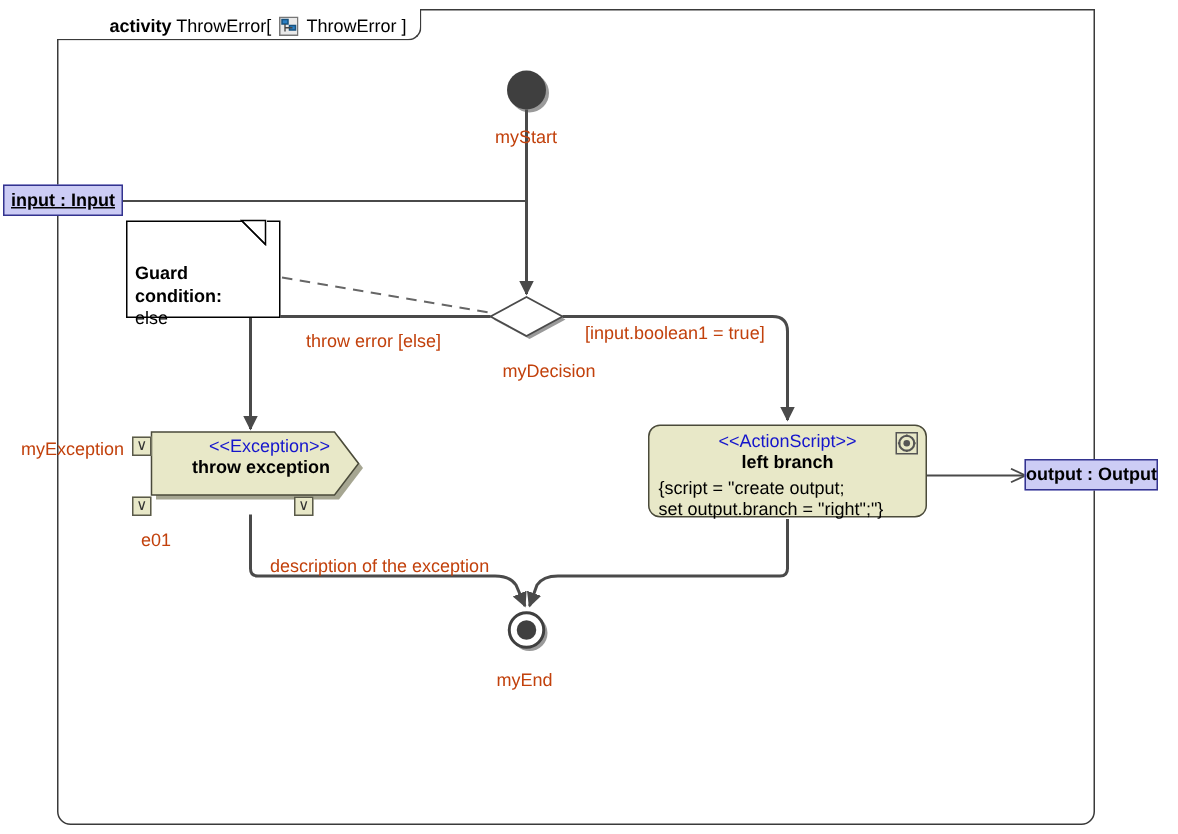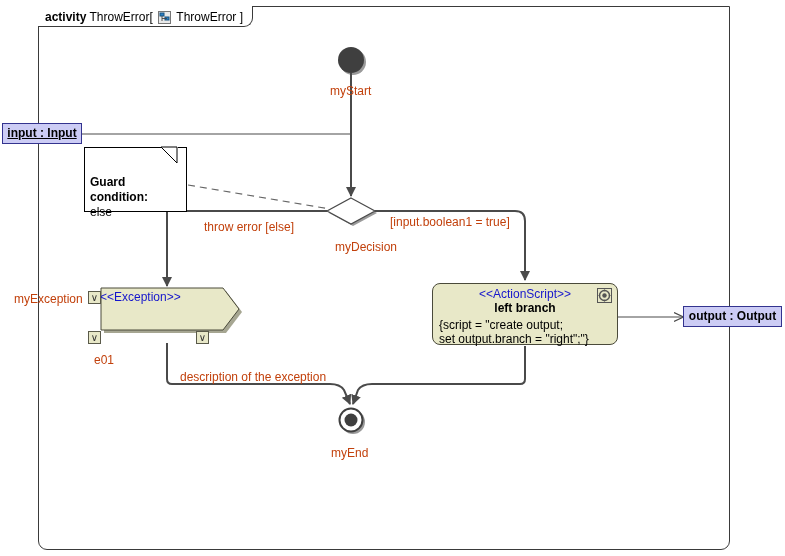--- a/index.html
+++ b/index.html
@@ -40,21 +40,21 @@
     border: 1px solid #3a3a3a;
     border-top: none;
     border-left: none;
     border-radius: 0 0 9px 0;
     background: #ffffff;
     padding: 2px 9px 0 7px;
     white-space: nowrap;
     font-size: 12px;
     line-height: 18px;
   }
-  #frame-title-tab .kw { font-weight: bold; }
+  #frame-title-tab .kw { font-weight: bold; margin-left: 28px; }
   .tab-icon {
     display: inline-block;
     vertical-align: -3px;
     width: 13px; height: 13px;
     margin: 0 2px;
     position: relative;
   }
 
   
   .param-pin {
@@ -98,21 +98,21 @@
 
   
   #exception-node {
     left: 100px; top: 286px;
     width: 140px; height: 44px;
   }
   .exc-shape-text {
     position: absolute;
     left: 0; top: 0;
     width: 120px;
-    text-align: left;
+    text-align: right;
     padding-top: 4px;
   }
   .stereo {
     color: #1515cc;
     font-size: 12px;
     line-height: 14px;
     display: block;
   }
   .node-name {
     font-weight: bold;
@@ -230,21 +230,21 @@
         <rect x="2" y="2" width="4" height="3" fill="#2b7fc4" stroke="#16527f"></rect>
         <rect x="7" y="6" width="4" height="3" fill="#2b7fc4" stroke="#16527f"></rect>
         <path d="M4,5 L4,10 M4,7.5 L9,7.5" stroke="#444" fill="none" stroke-width="0.9"></path>
       </svg>
     </span>
     <span>ThrowError ]</span>
   </div>
 
   <div class="abs param-pin" style="left:2px; top:123px; width:80px; height:21px;text-decoration:underline;">input : Input</div>
 
-  <div class="abs param-pin" style="left:683px; top:306px; width:99px; height:21px;">output : Output</div>
+  <div class="abs param-pin" style="left:683px; top:306px; width:89px; height:21px;">output : Output</div>
 
   <div class="abs" id="guard-note">
     <div class="note-body"></div>
     <svg class="note-diag" width="18" height="18">
       <polygon points="0,0 18,18 18,0" fill="#ffffff"></polygon>
       <polygon points="1,1 17,17 17,1" fill="#ffffff" stroke="#000" stroke-width="1"></polygon>
       <line x1="1" y1="1" x2="17" y2="17" stroke="#000" stroke-width="1"></line>
     </svg>
     <div class="note-text">
       <span class="lbl">Guard condition:</span>
@@ -256,20 +256,21 @@
 
   <div class="abs lbl-txt" style="left:318px; top:240px;margin-left:17px;">myDecision</div>
 
   <div class="abs lbl-txt" style="left:204px; top:220px;">throw error [else]</div>
   <div class="abs lbl-txt" style="left:390px; top:215px;">[input.boolean1 = true]</div>
   <div class="abs lbl-txt" style="left:180px; top:353px;margin-top:17px;">description of the exception</div>
 
   <div class="abs" id="exception-node">
     <div class="exc-shape-text">
       <span class="stereo">&lt;&lt;Exception&gt;&gt;</span>
+      <span class="node-name">throw exception</span>
     </div>
   </div>
 
   <div class="abs mini-pin" style="left:88px; top:291px;">∨</div>
   <div class="abs mini-pin" style="left:88px; top:331px;">∨</div>
   <div class="abs mini-pin" style="left:196px; top:331px;">∨</div>
 
   <div class="abs lbl-txt" style="left:14px; top:292px;">myException</div>
   <div class="abs lbl-txt" style="left:94px; top:353px;">e01</div>
 

